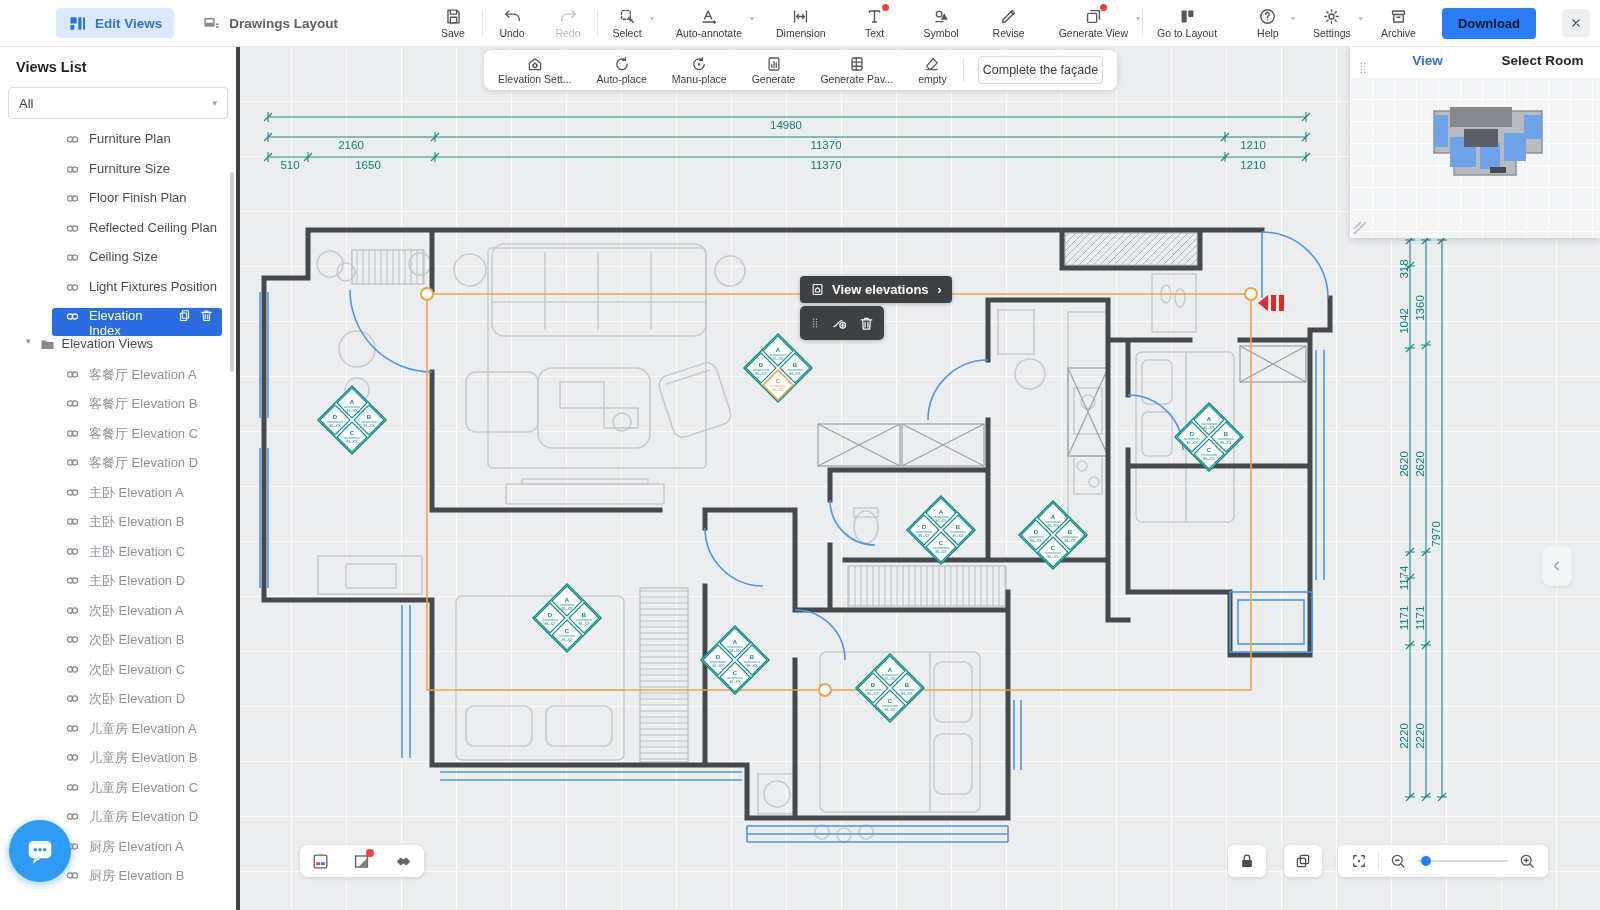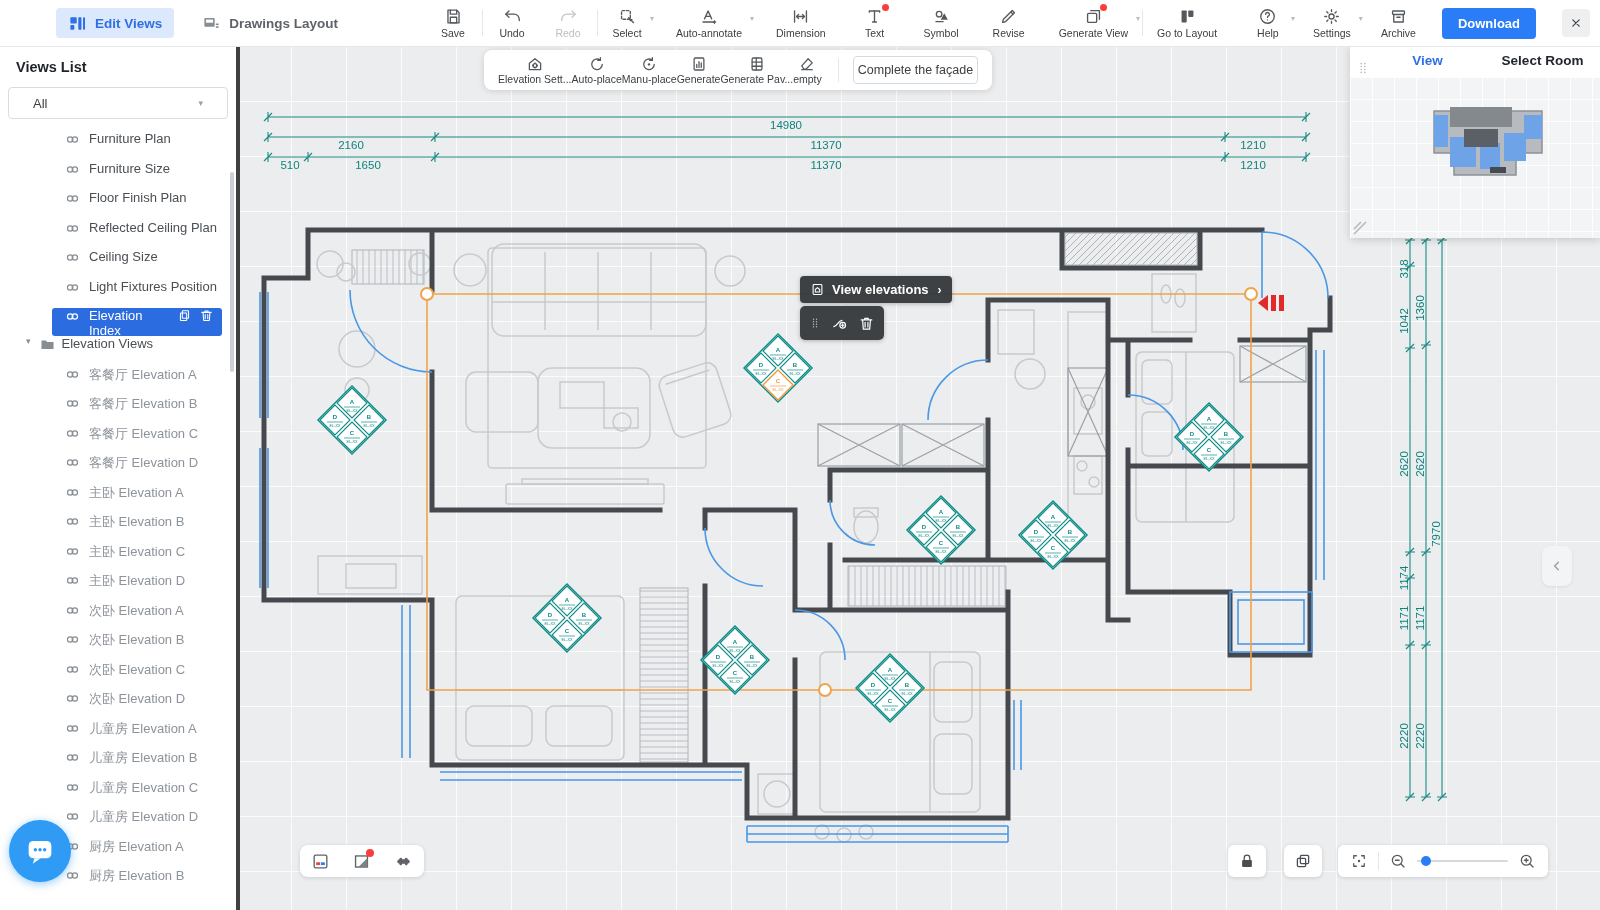--- a/index.html
+++ b/index.html
@@ -14,34 +14,34 @@
   .mic{width:19px;height:19px;flex:none}
   .tb-center{position:absolute;left:438px;top:0;height:46px;display:flex;align-items:center}
   .tbgroup{display:flex;align-items:center;gap:26px}
   .sep{width:1px;height:26px;background:#e4e6e8;margin:0 14px;flex:none}
   .tbtn{position:relative;display:flex;flex-direction:column;align-items:center;gap:1px;font-size:10.5px;color:#3c4043;cursor:pointer;white-space:nowrap;min-width:30px}
   .tbtn .tic{width:19px;height:19px;color:#55595e}
   .tbtn.disabled{opacity:.35}
   .tbtn .dot{position:absolute;top:-3px;right:calc(50% - 14px);width:7px;height:7px;border-radius:50%;background:#fa3e3e}
   .tbtn .car{position:absolute;right:-12px;top:7px;color:#b9bdc2;font-size:8px}
   .tb-right{position:absolute;right:10px;top:0;height:46px;display:flex;align-items:center;gap:26px}
-  .dl-btn{background:#2b7cf7;color:#ffffff;font-size:13px;font-weight:700;padding:8px 16px;border-radius:4px;cursor:pointer;white-space:nowrap}
+  .dl-btn{background:#2b7cf7;color:#0f172a;font-size:13px;font-weight:700;padding:8px 16px;border-radius:4px;cursor:pointer;white-space:nowrap}
   .close-btn{width:28px;height:28px;border-radius:4px;background:#edeff1;display:flex;align-items:center;justify-content:center;cursor:pointer}
   .close-btn span{width:14px;height:14px;color:#3c4043}
   
   .floatbar{position:absolute;left:484px;top:50px;height:40px;background:#fff;border-radius:8px;box-shadow:0 1px 6px rgba(0,0,0,.14);display:flex;align-items:center;padding:0 14px;z-index:26}
-  .fgroup{display:flex;align-items:flex-start;}
+  .fgroup{display:flex;align-items:flex-start;gap:25px}
   .fbtn{display:flex;flex-direction:column;align-items:center;gap:0;font-size:10.5px;color:#3c4043;cursor:pointer;white-space:nowrap}
   .fbtn .tic{width:18px;height:18px;color:#55595e}
   .fdiv{width:1px;height:24px;background:#e4e6e8;margin:0 6px 0 16px}
   .complete-btn{border:1px solid #d6d9dd;border-radius:4px;padding:6px 4px;font-size:12.5px;color:#3c4043;cursor:pointer;white-space:nowrap;margin-left:8px}
   
   .sidebar{position:absolute;left:0;top:46px;bottom:0;width:236px;background:#fff;border-right:4px solid #404040;z-index:15}
   .sb-title{font-size:14.5px;font-weight:700;color:#1f2327;padding:13px 16px 12px}
-  .sb-select{margin:0 8px;height:30px;border:1px solid #d9dce0;border-radius:4px;display:flex;align-items:center;padding:0 24px;font-size:13px;color:#3c4043;cursor:pointer}
+  .sb-select{margin:0 8px;height:30px;border:1px solid #d9dce0;border-radius:4px;display:flex;align-items:center;padding:0 10px;font-size:13px;color:#3c4043;cursor:pointer}
   .sb-select .sc{margin-left:auto;color:#9aa0a6;font-size:9px}
   .vlist{margin-top:12px}
   .vrow{position:relative;display:flex;align-items:flex-start;gap:8px;height:29.5px;padding-left:64px;font-size:13px;color:#4a4f54;cursor:pointer}
   .vrow.muted{color:#8d939a}
   .vrow .vic{width:17px;height:17px;color:#878d93;flex:none}
   .vrow.fold{padding-left:26px;gap:6px;color:#4a4f54}
   .caret-sm{color:#878d93;font-size:9px;margin-right:2px}
   .vrow.sel{margin:0 14px 0 52px;padding-left:12px;height:28px;border-radius:3px;background:#2b6ce0;color:#fff}
   .vrow.sel .vic{color:#fff}
   .row-actions{margin-left:auto;display:flex;gap:7px;padding-right:8px}

